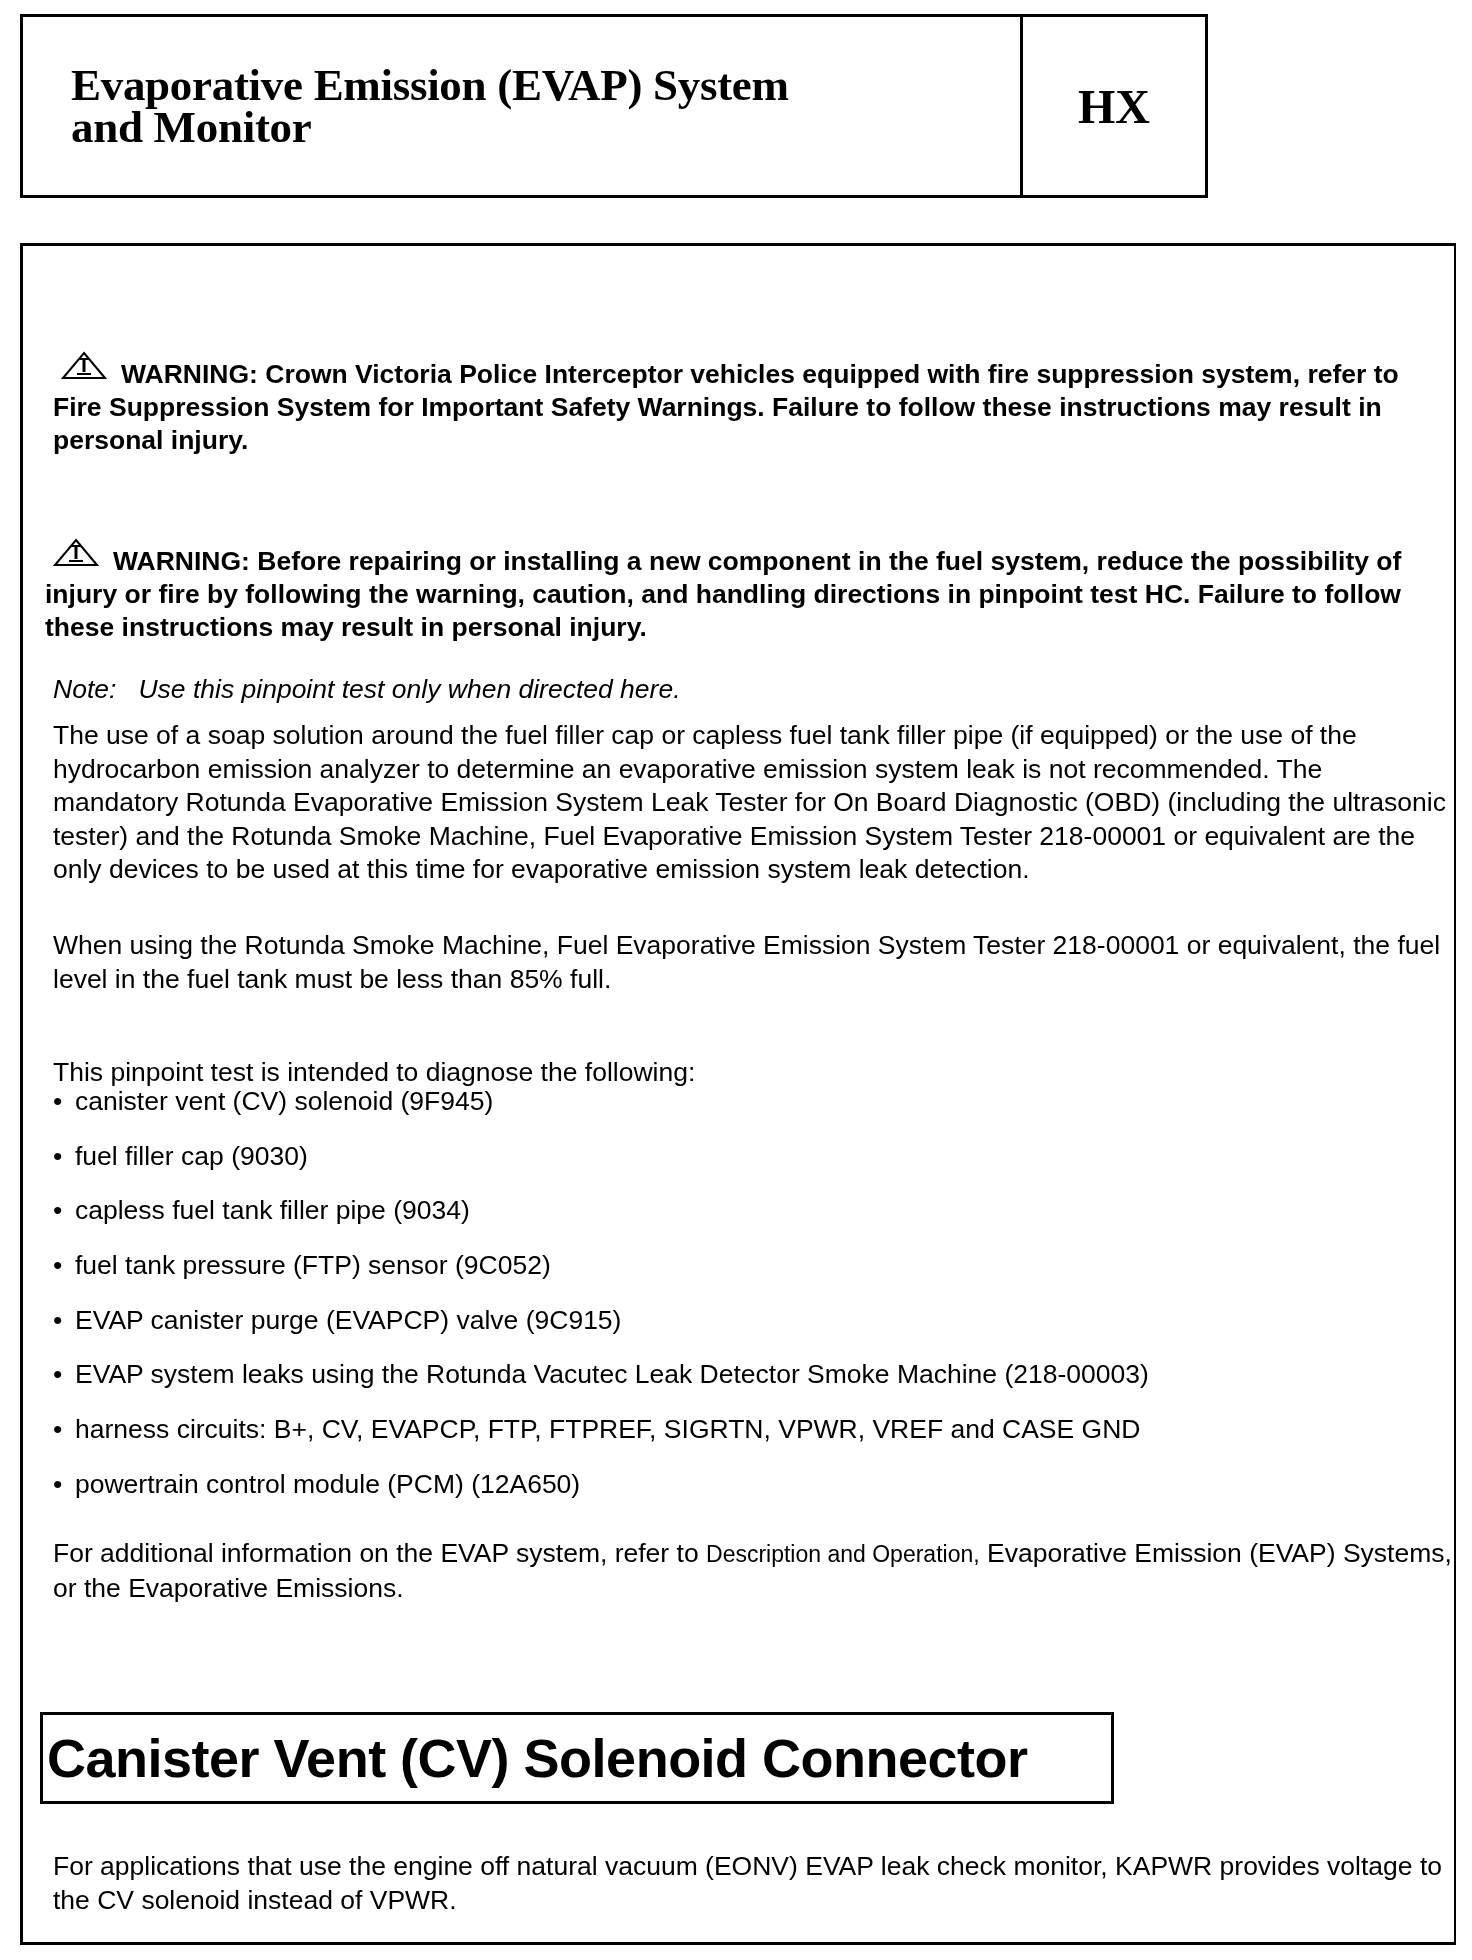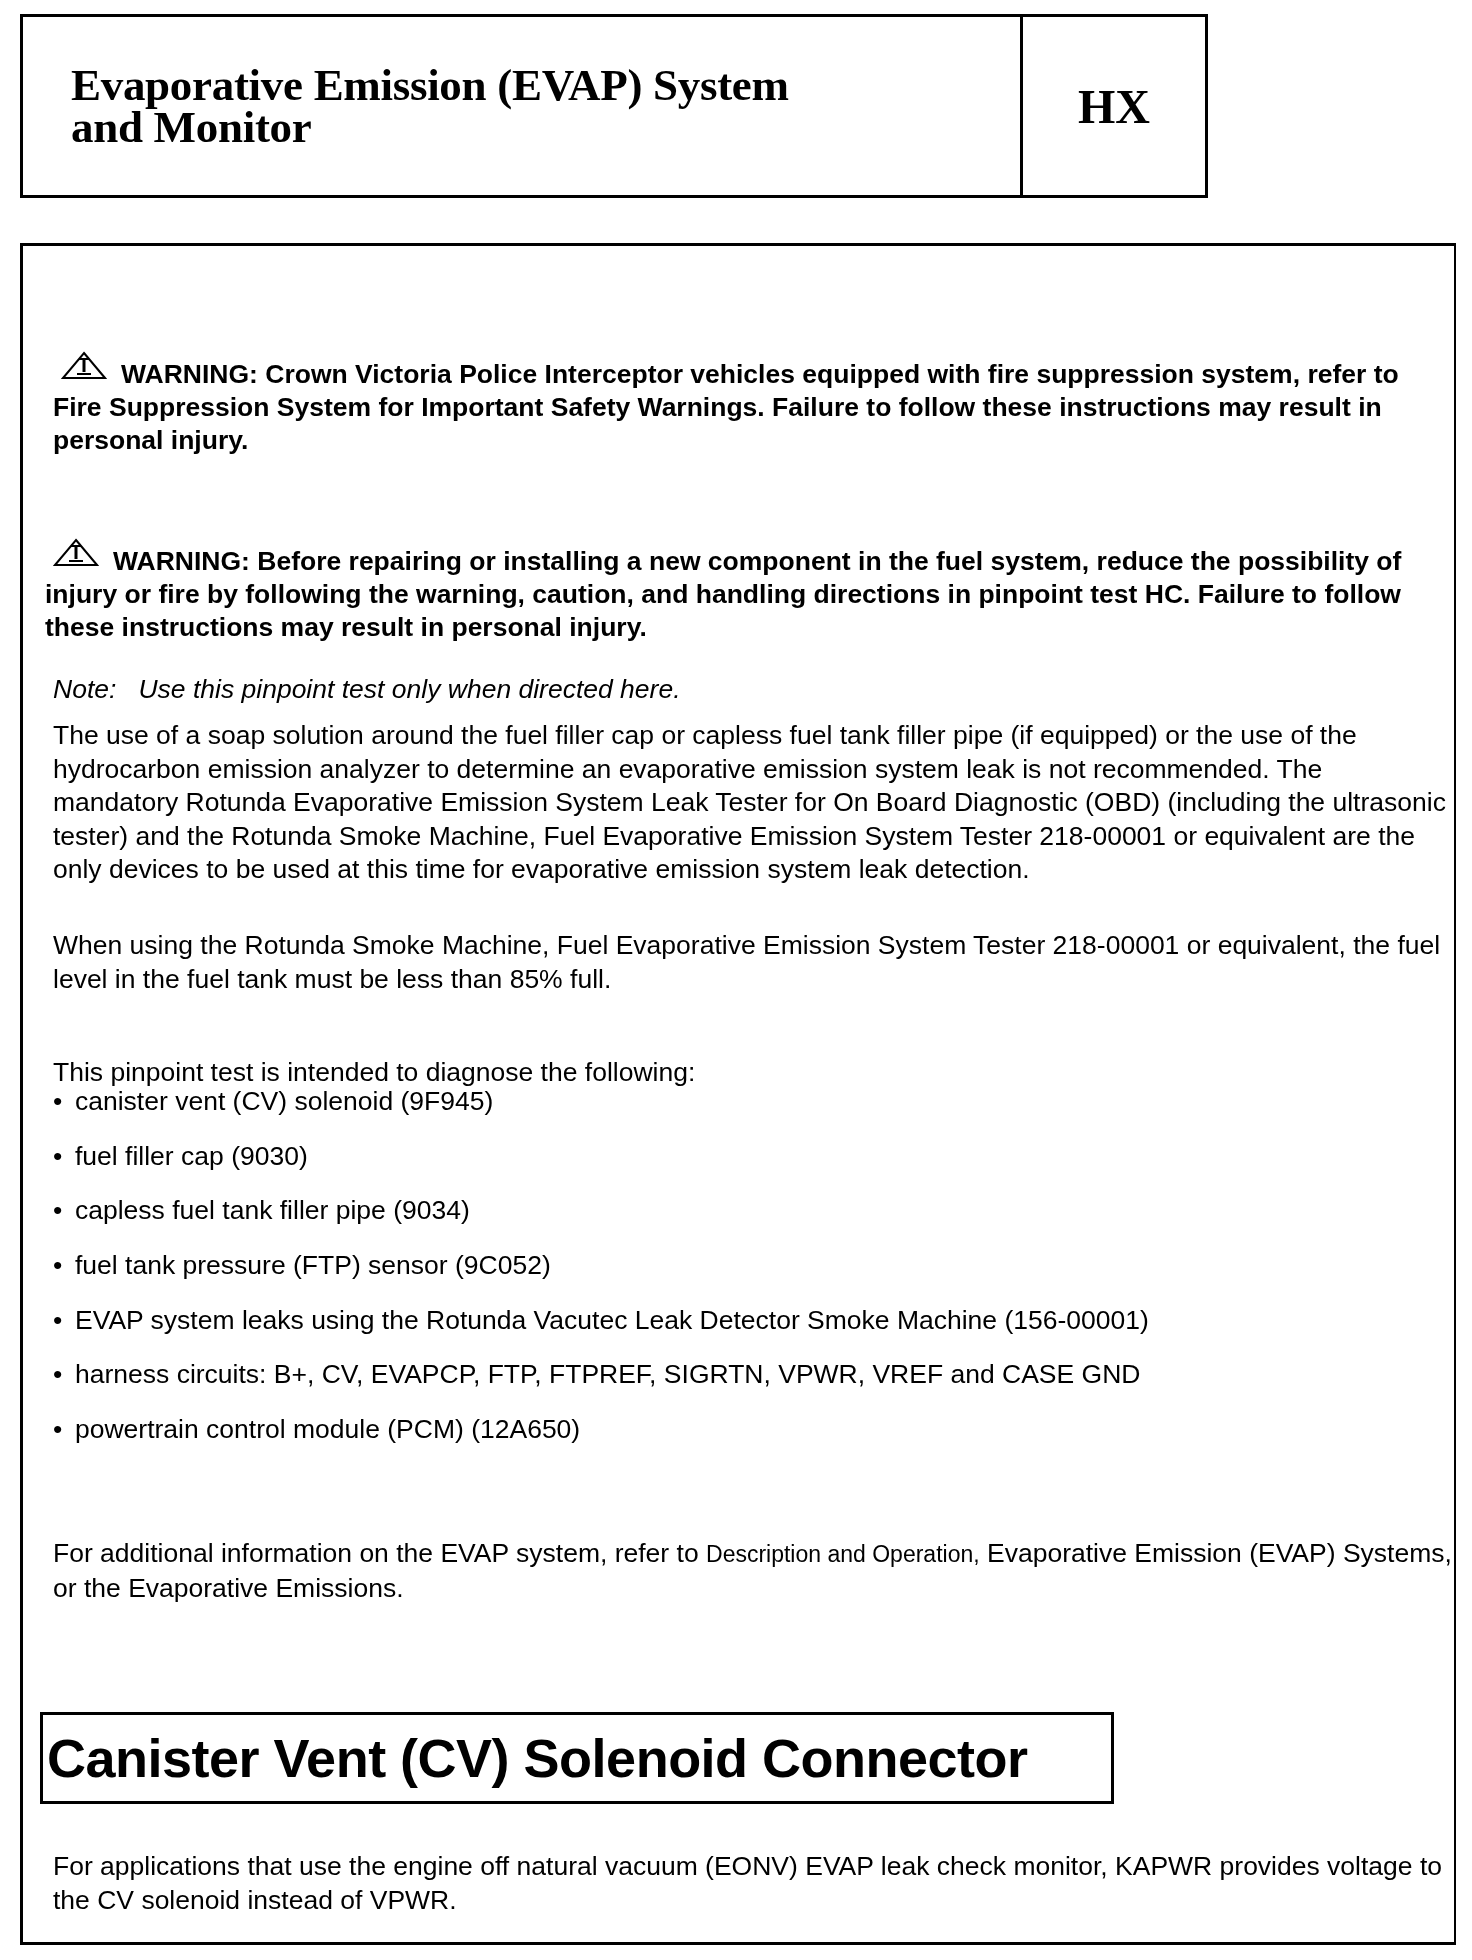--- a/index.html
+++ b/index.html
@@ -95,21 +95,22 @@
 
   <p class="para" style="top:683px;">When using the Rotunda Smoke Machine, Fuel Evaporative Emission System Tester 218-00001 or equivalent, the fuel level in the fuel tank must be less than 85% full.</p>
 
   <p class="para" style="top:784px;margin-top:26px;">This pinpoint test is intended to diagnose the following:</p>
 
   <ul class="bullets" style="top:839px;">
     <li><span class="dot">•</span><span>canister vent (CV) solenoid (9F945)</span></li>
     <li><span class="dot">•</span><span>fuel filler cap (9030)</span></li>
     <li><span class="dot">•</span><span>capless fuel tank filler pipe (9034)</span></li>
     <li><span class="dot">•</span><span>fuel tank pressure (FTP) sensor (9C052)</span></li>
-    <li><span class="dot">•</span><span>EVAP system leaks using the Rotunda Vacutec Leak Detector Smoke Machine (156-00001)</span></li>
+    <li><span class="dot">•</span><span>EVAP canister purge (EVAPCP) valve (9C915)</span></li>
+    <li><span class="dot">•</span><span>EVAP system leaks using the Rotunda Vacutec Leak Detector Smoke Machine (218-00003)</span></li>
     <li><span class="dot">•</span><span>harness circuits: B+, CV, EVAPCP, FTP, FTPREF, SIGRTN, VPWR, VREF and CASE GND</span></li>
     <li><span class="dot">•</span><span>powertrain control module (PCM) (12A650)</span></li>
   </ul>
 
   <p class="para" style="top:1291px;">
     <span>For additional information on the EVAP system, refer to </span><span class="xref">Description and Operation,</span><span> Evaporative Emission (EVAP) Systems, or the Evaporative Emissions.</span>
   </p>
 
   <div class="section-heading">Canister Vent (CV) Solenoid Connector</div>
 

